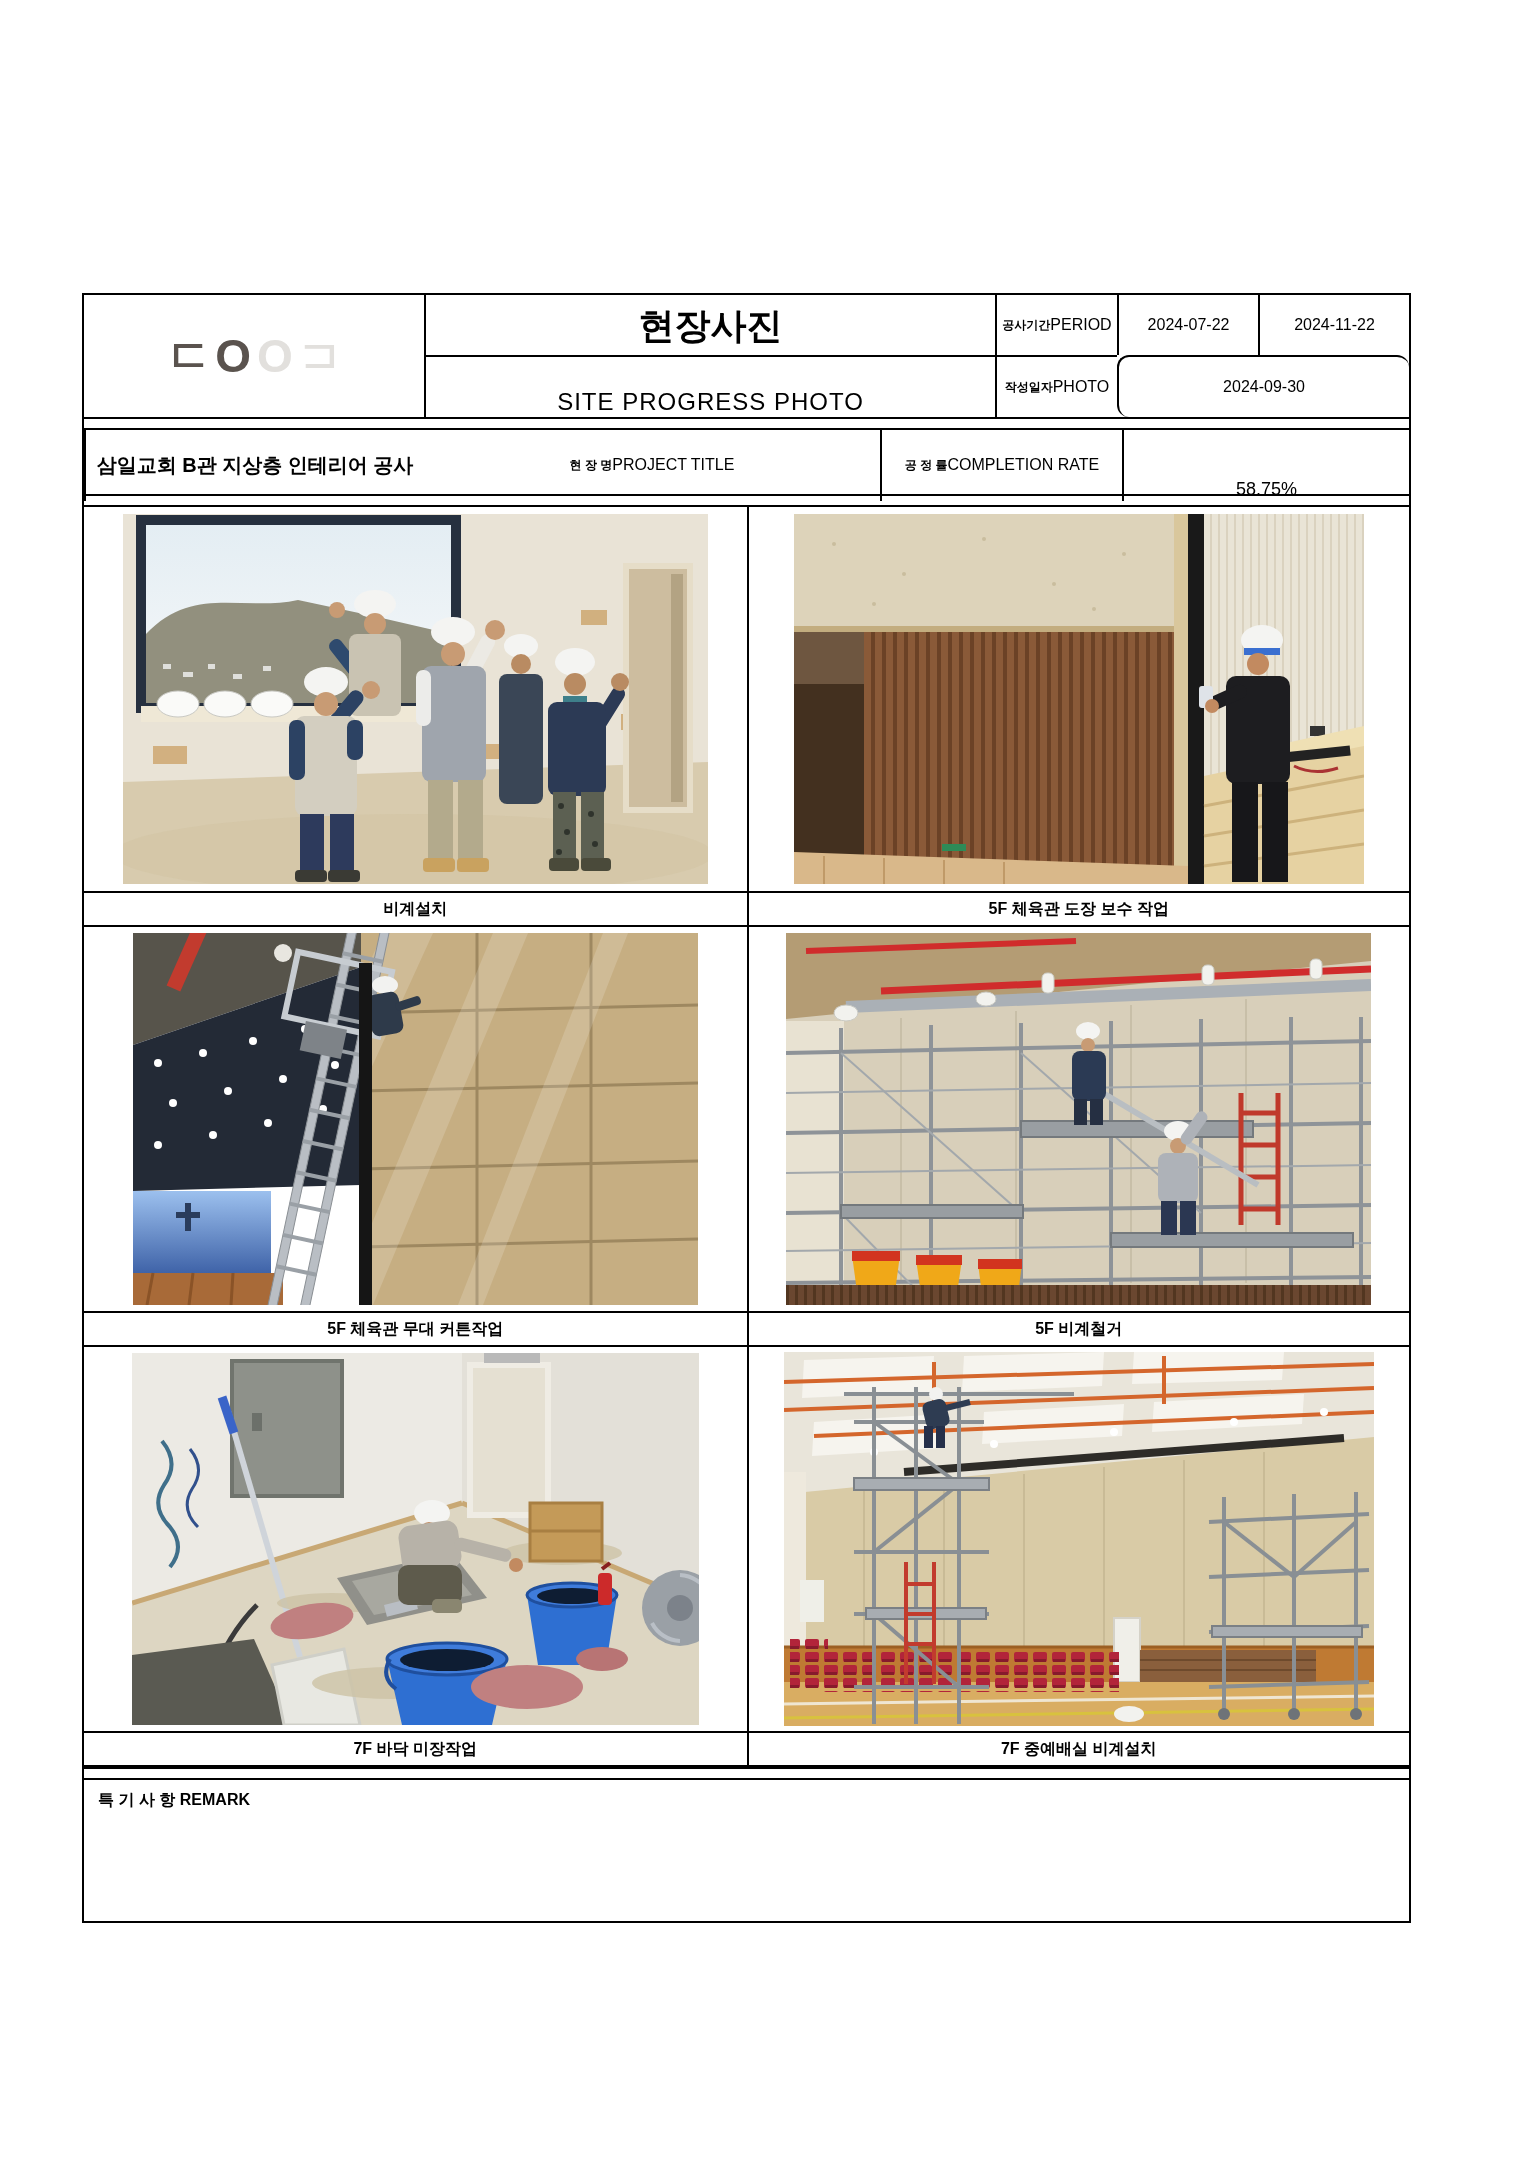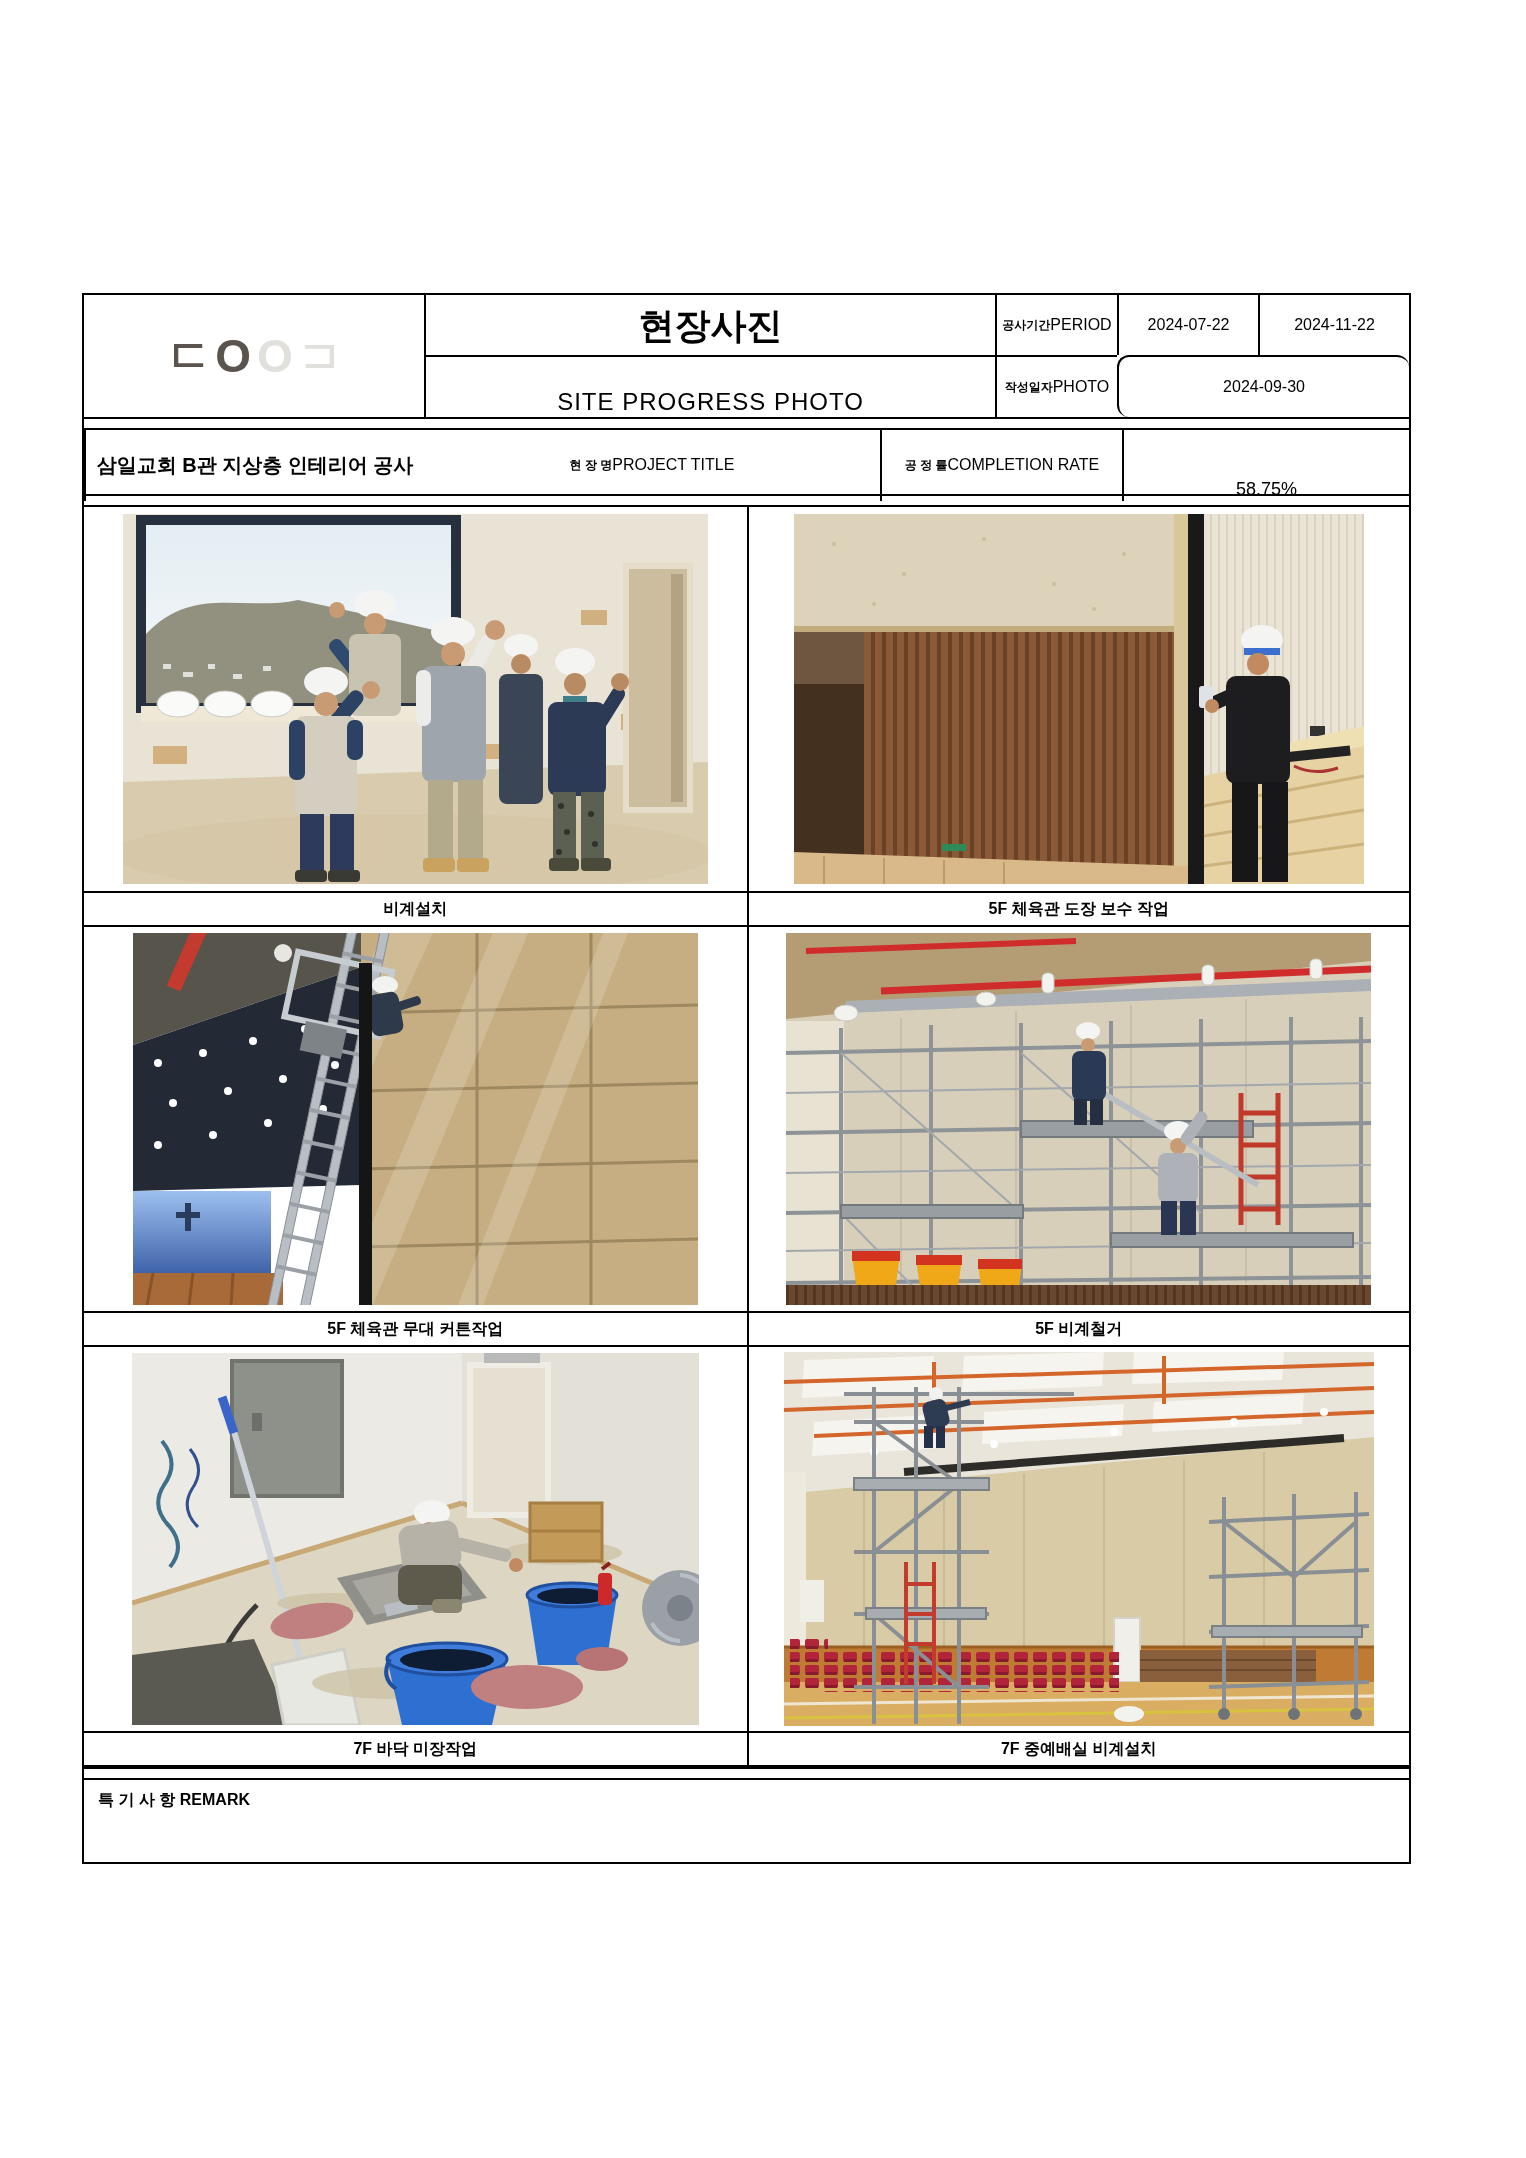--- a/index.html
+++ b/index.html
@@ -35,21 +35,21 @@
   
   .prow{display:grid;grid-template-columns:1fr 1fr;height:384px;}
   .pcell{display:flex;align-items:center;justify-content:center;box-sizing:border-box;overflow:hidden;}
   .pcell.r{border-left:2px solid #000;}
   .crow{display:grid;grid-template-columns:1fr 1fr;height:32px;
         border-top:2px solid #000;border-bottom:2px solid #000;}
   .cap{display:flex;align-items:center;justify-content:center;font-size:16px;font-weight:700;
        box-sizing:border-box;}
   .cap.r{border-left:2px solid #000;}
   
-  .remark{height:82px;box-sizing:border-box;padding:10px 14px;
+  .remark{height:141px;box-sizing:border-box;padding:10px 14px;
           font-size:16px;font-weight:700;text-align:left;}
   svg{display:block;}
 </style>
 </head>
 <body>
 
 <div class="page">
   <div class="doc-table">
 
     <div class="hdr-grid">

